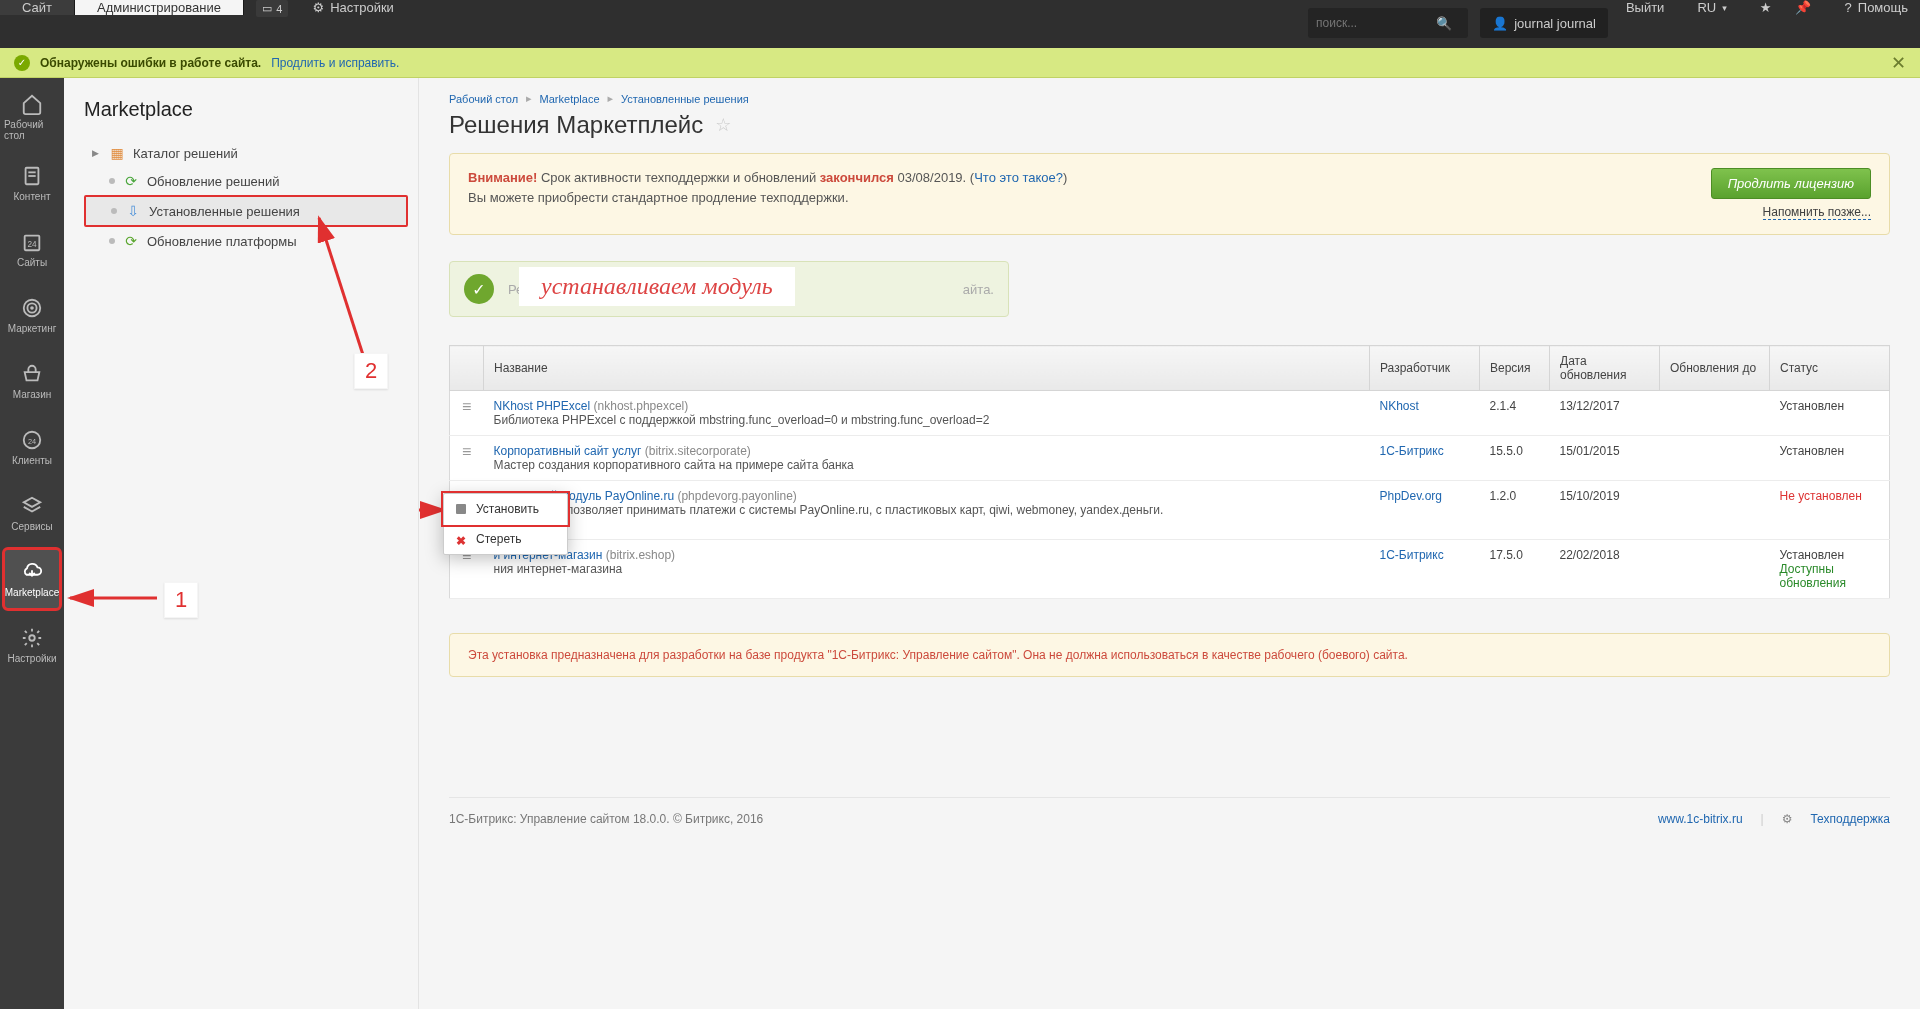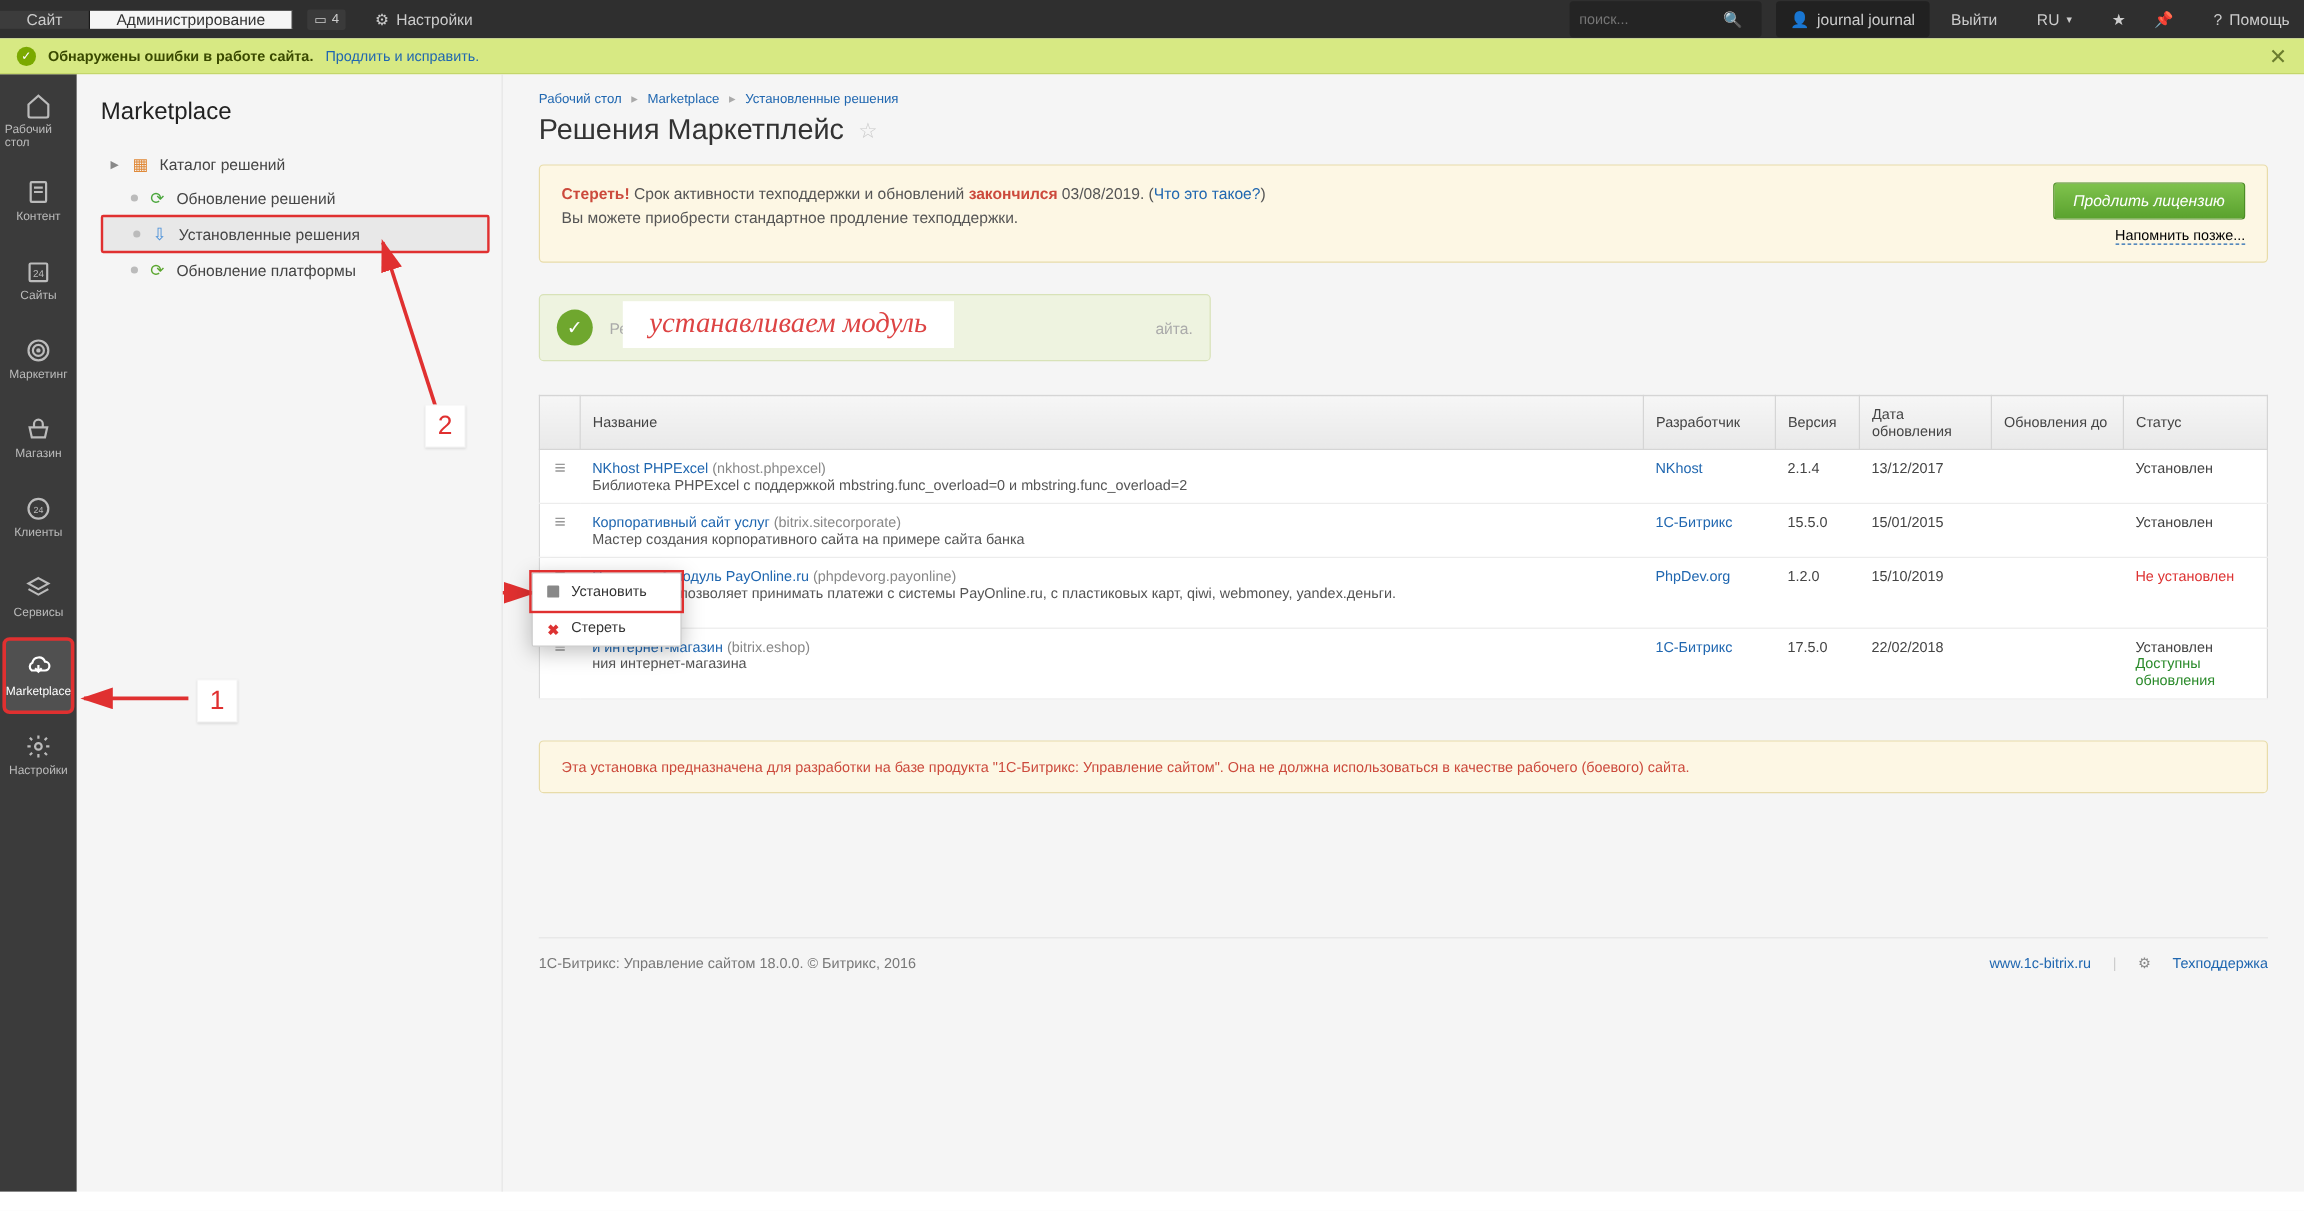--- a/index.html
+++ b/index.html
@@ -1,20 +1,20 @@
 <!DOCTYPE html>
 <html><head>
 <meta charset="utf-8">
 <style>
   * { box-sizing: border-box; margin: 0; padding: 0; }
   body { font-family: "Helvetica Neue", Arial, sans-serif; font-size: 13px; color: #333; background: #fff; width: 1920px; height: 1009px; overflow: hidden; }
   a { color: #2067b0; text-decoration: none; }
 
   
-  .topbar { height: 32px; background: #2f2f2f; display: flex; align-items: center; color: #ccc; font-size: 13px; }
+  .topbar { height: 48px; background: #2f2f2f; display: flex; align-items: flex-start; color: #ccc; font-size: 13px; }
   .topbar .tab { display: flex; align-items: center; padding: 0 22px; cursor: pointer; border-right: 1px solid #1a1a1a; }
   .topbar .tab.site { background: #3c3c3c; }
   .topbar .tab.admin { background: #f5f5f5; color: #333; }
   .topbar .gap { flex: 1; }
   .topbar .item { display: flex; align-items: center; padding: 0 12px; gap: 6px; cursor: pointer; }
   .topbar .search { display:flex; align-items:center; background:#242424; border-radius:3px; margin:8px 6px; padding:0 8px; width:160px; height:30px;}
   .topbar .search input { background:transparent; border:none; color:#ccc; font-size:12px; width:120px; outline:none;}
   .topbar .userbtn { background:#212121; border-radius:3px; margin:8px 6px; padding:0 12px; display:flex; align-items:center; gap:6px; height:30px;}
   .topbar .sep { width:1px; background:#444; margin:10px 4px;}
   .topbar .notif { background:#3a3a3a; border-radius:2px; padding:2px 6px; font-size:11px; display:flex; gap:4px; align-items:center;}
@@ -51,21 +51,21 @@
   .breadcrumb { font-size:11px; color:#5f7fa5; display:flex; gap:8px; align-items:center; margin-bottom:6px;}
   .breadcrumb .sep2 { color:#aaa;}
   .pagetitle { font-size:24px; color:#333; display:flex; align-items:center; gap:12px; margin-bottom:14px;}
   .pagetitle .star { color:#c9c9c9; font-size:18px;}
 
   .warnbox { background:#fdf7e4; border:1px solid #e8dca9; border-radius:4px; padding:14px 18px; display:flex; justify-content:space-between; align-items:flex-start; margin-bottom:26px;}
   .warnbox .txt { color:#555; font-size:13px; line-height:1.5;}
   .warnbox .txt b { color:#cc4a3c;}
   .warnbox .actions { display:flex; flex-direction:column; align-items:flex-end; gap:6px;}
   .btn-green { background:linear-gradient(#7fc24d,#5aa22e); color:#fff; border:1px solid #4c8d25; padding:7px 16px; border-radius:3px; font-size:13px; cursor:pointer;font-style:italic;}
-  .later { font-size:12px; color:#000000; border-bottom:1px dashed #2067b0;}
+  .later { font-size:12px; color:#404040; border-bottom:1px dashed #2067b0;}
 
   .progresswrap { margin-bottom:28px; position:relative; height:56px;}
   .progressbar { background:#eef3e0; border:1px solid #d8e2b8; border-radius:4px; height:56px; display:flex; align-items:center; padding:0 14px; gap:14px; width:560px;}
   .progressbar .okcirc { width:30px; height:30px; border-radius:50%; background:#6fa72e; color:#fff; display:flex; align-items:center; justify-content:center; font-size:16px;}
   .progressbar .ptxt { color:#aaa; font-size:13px;}
   .overlaymsg { position:absolute; left:70px; top:6px; background:#fff; padding:6px 22px; font-family:"Comic Sans MS", cursive; color:#d44; font-size:24px; font-style:italic;}
 
   h2.section { font-size:20px; font-weight:normal; color:#333; margin-bottom:10px;}
   .subtxt { font-size:12px; color:#555; line-height:1.5; margin-bottom:12px;}
 
@@ -274,21 +274,21 @@
       <span class="sep2">▸</span>
       <a href="#">Установленные решения</a>
     </div>
     <div class="pagetitle">
       <span>Решения Маркетплейс</span>
       <span class="star">☆</span>
     </div>
 
     <div class="warnbox">
       <div class="txt">
-        <b>Стереть!</b><span> Срок активности техподдержки и обновлений </span><b>закончился</b><span> 03/08/2019. (</span><a href="#">Что это такое?</a><span>)</span><br>
+        <b>Внимание!</b><span> Срок активности техподдержки и обновлений </span><b>закончился</b><span> 03/08/2019. (</span><a href="#">Что это такое?</a><span>)</span><br>
         <span>Вы можете приобрести стандартное продление техподдержки.</span>
       </div>
       <div class="actions">
         <button class="btn-green">Продлить лицензию</button>
         <span class="later">Напомнить позже...</span>
       </div>
     </div>
 
     <div class="progresswrap">
       <div class="progressbar">

